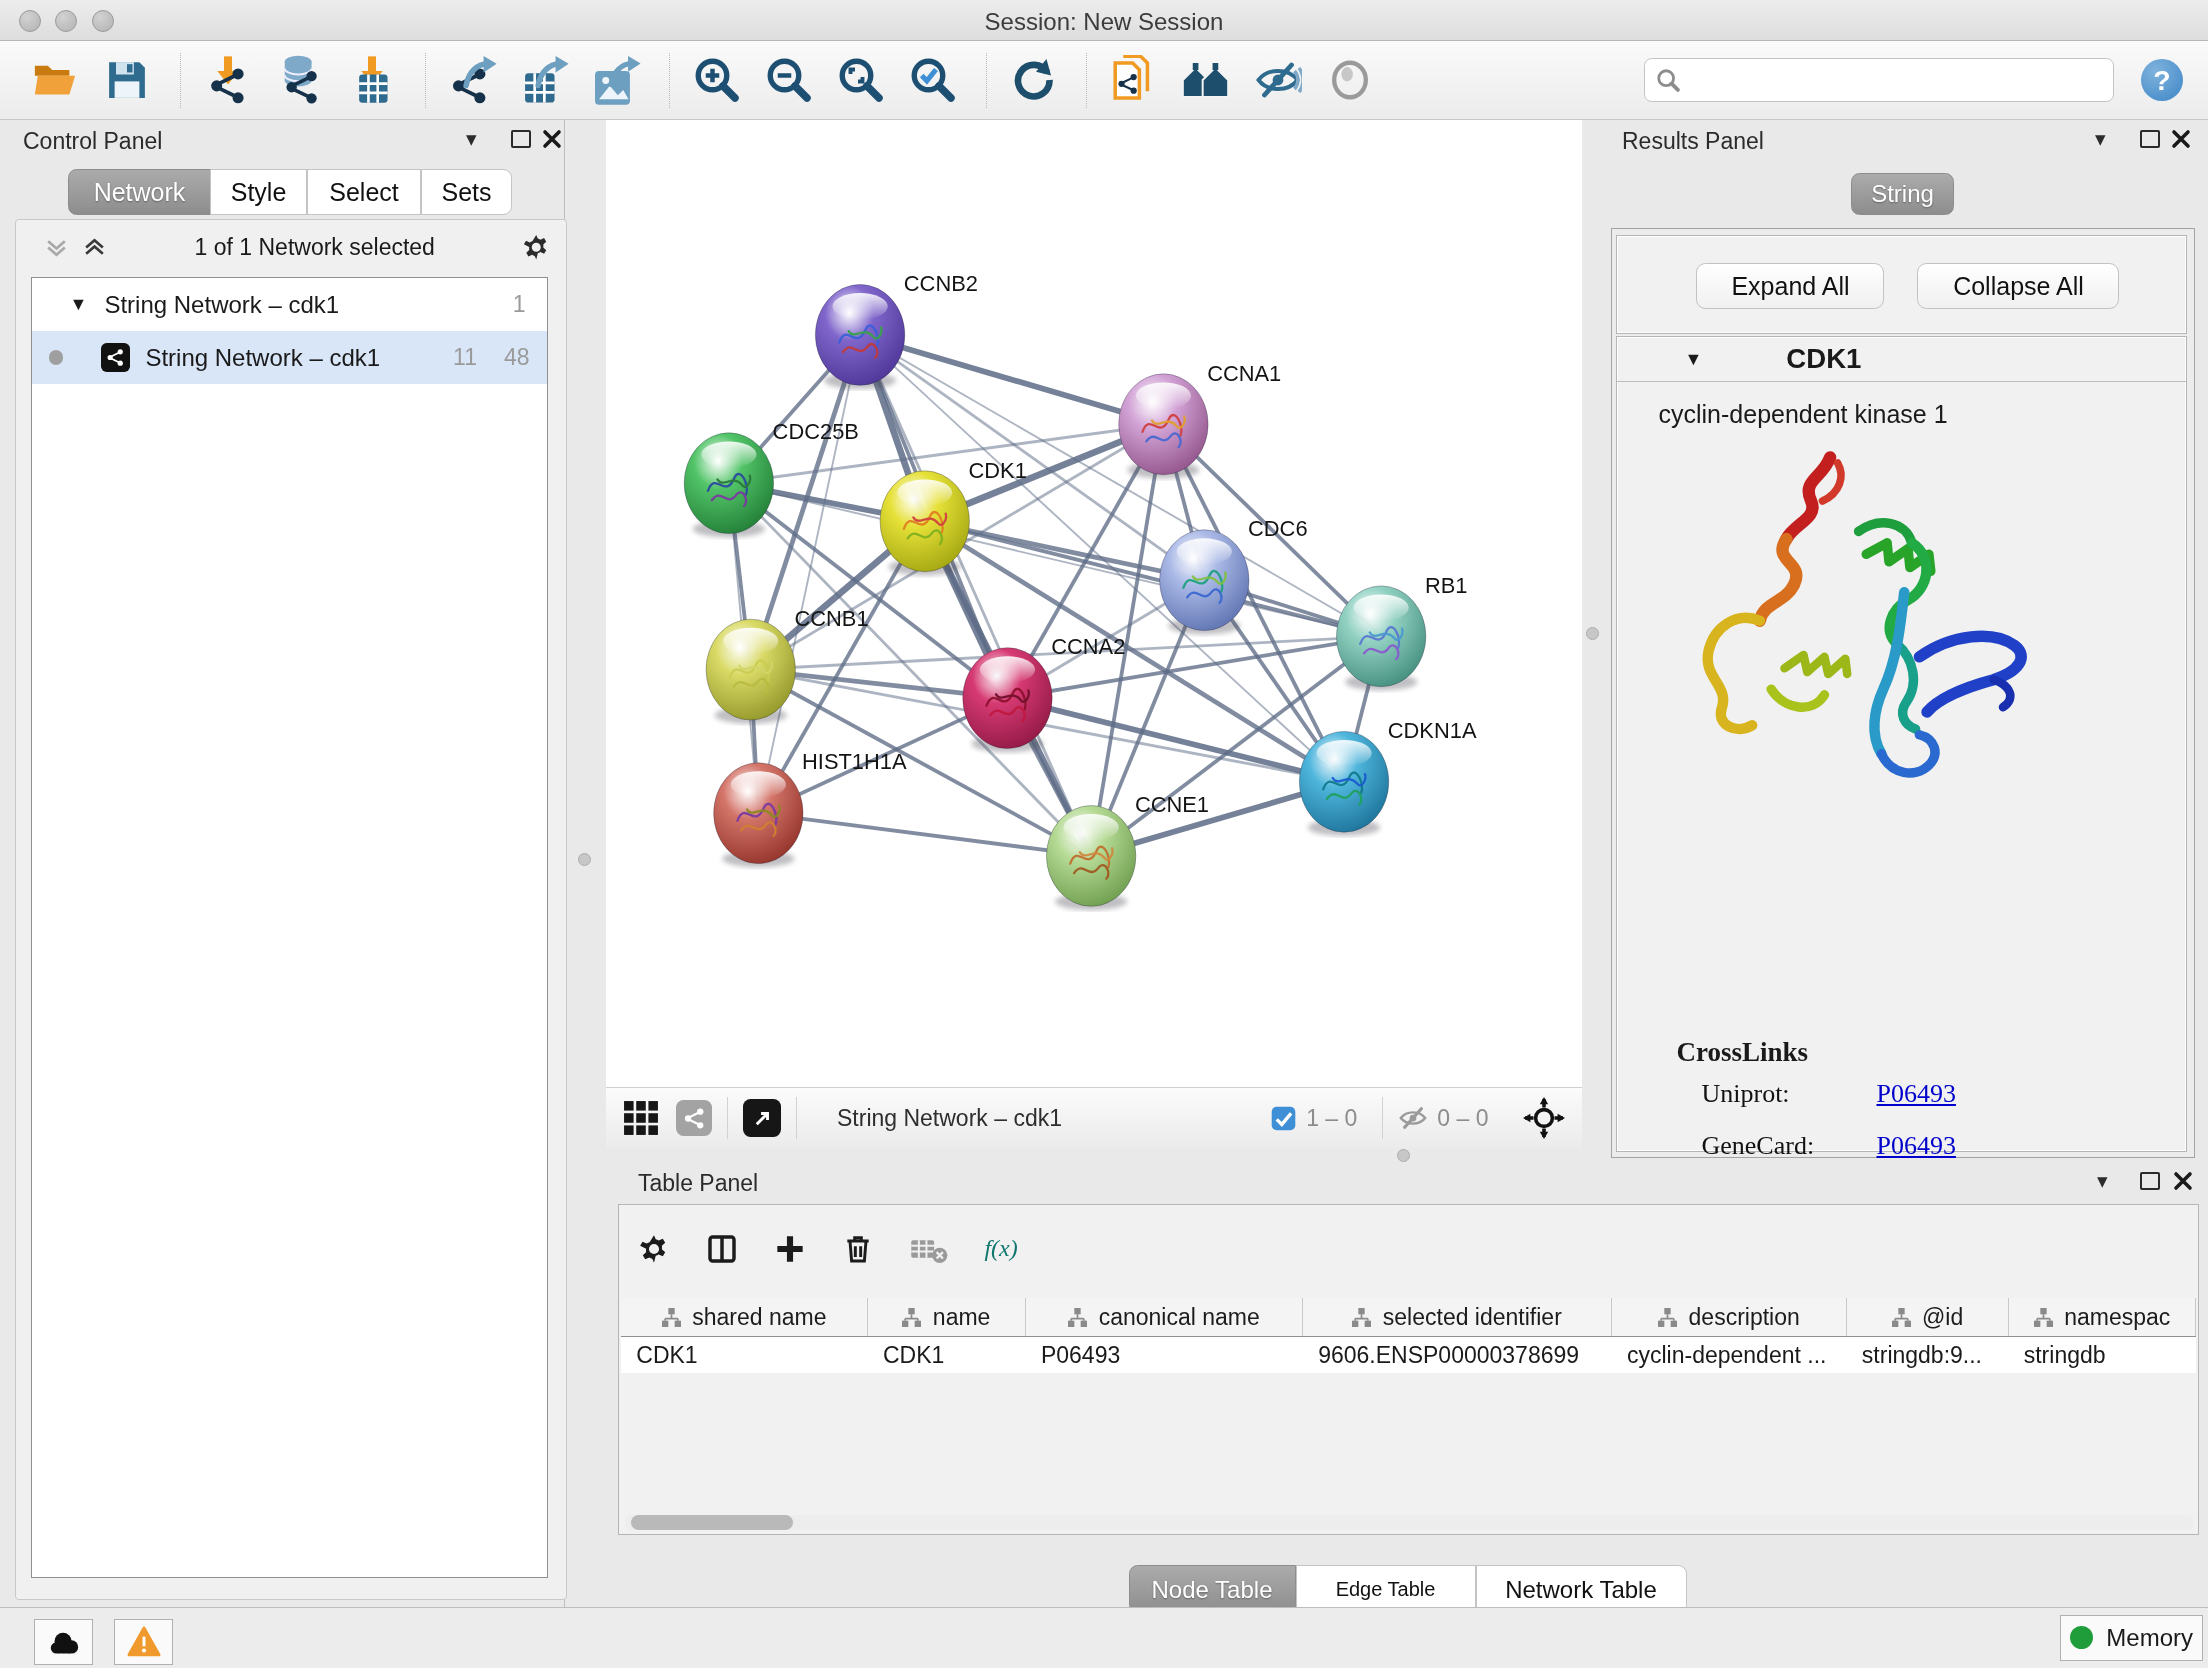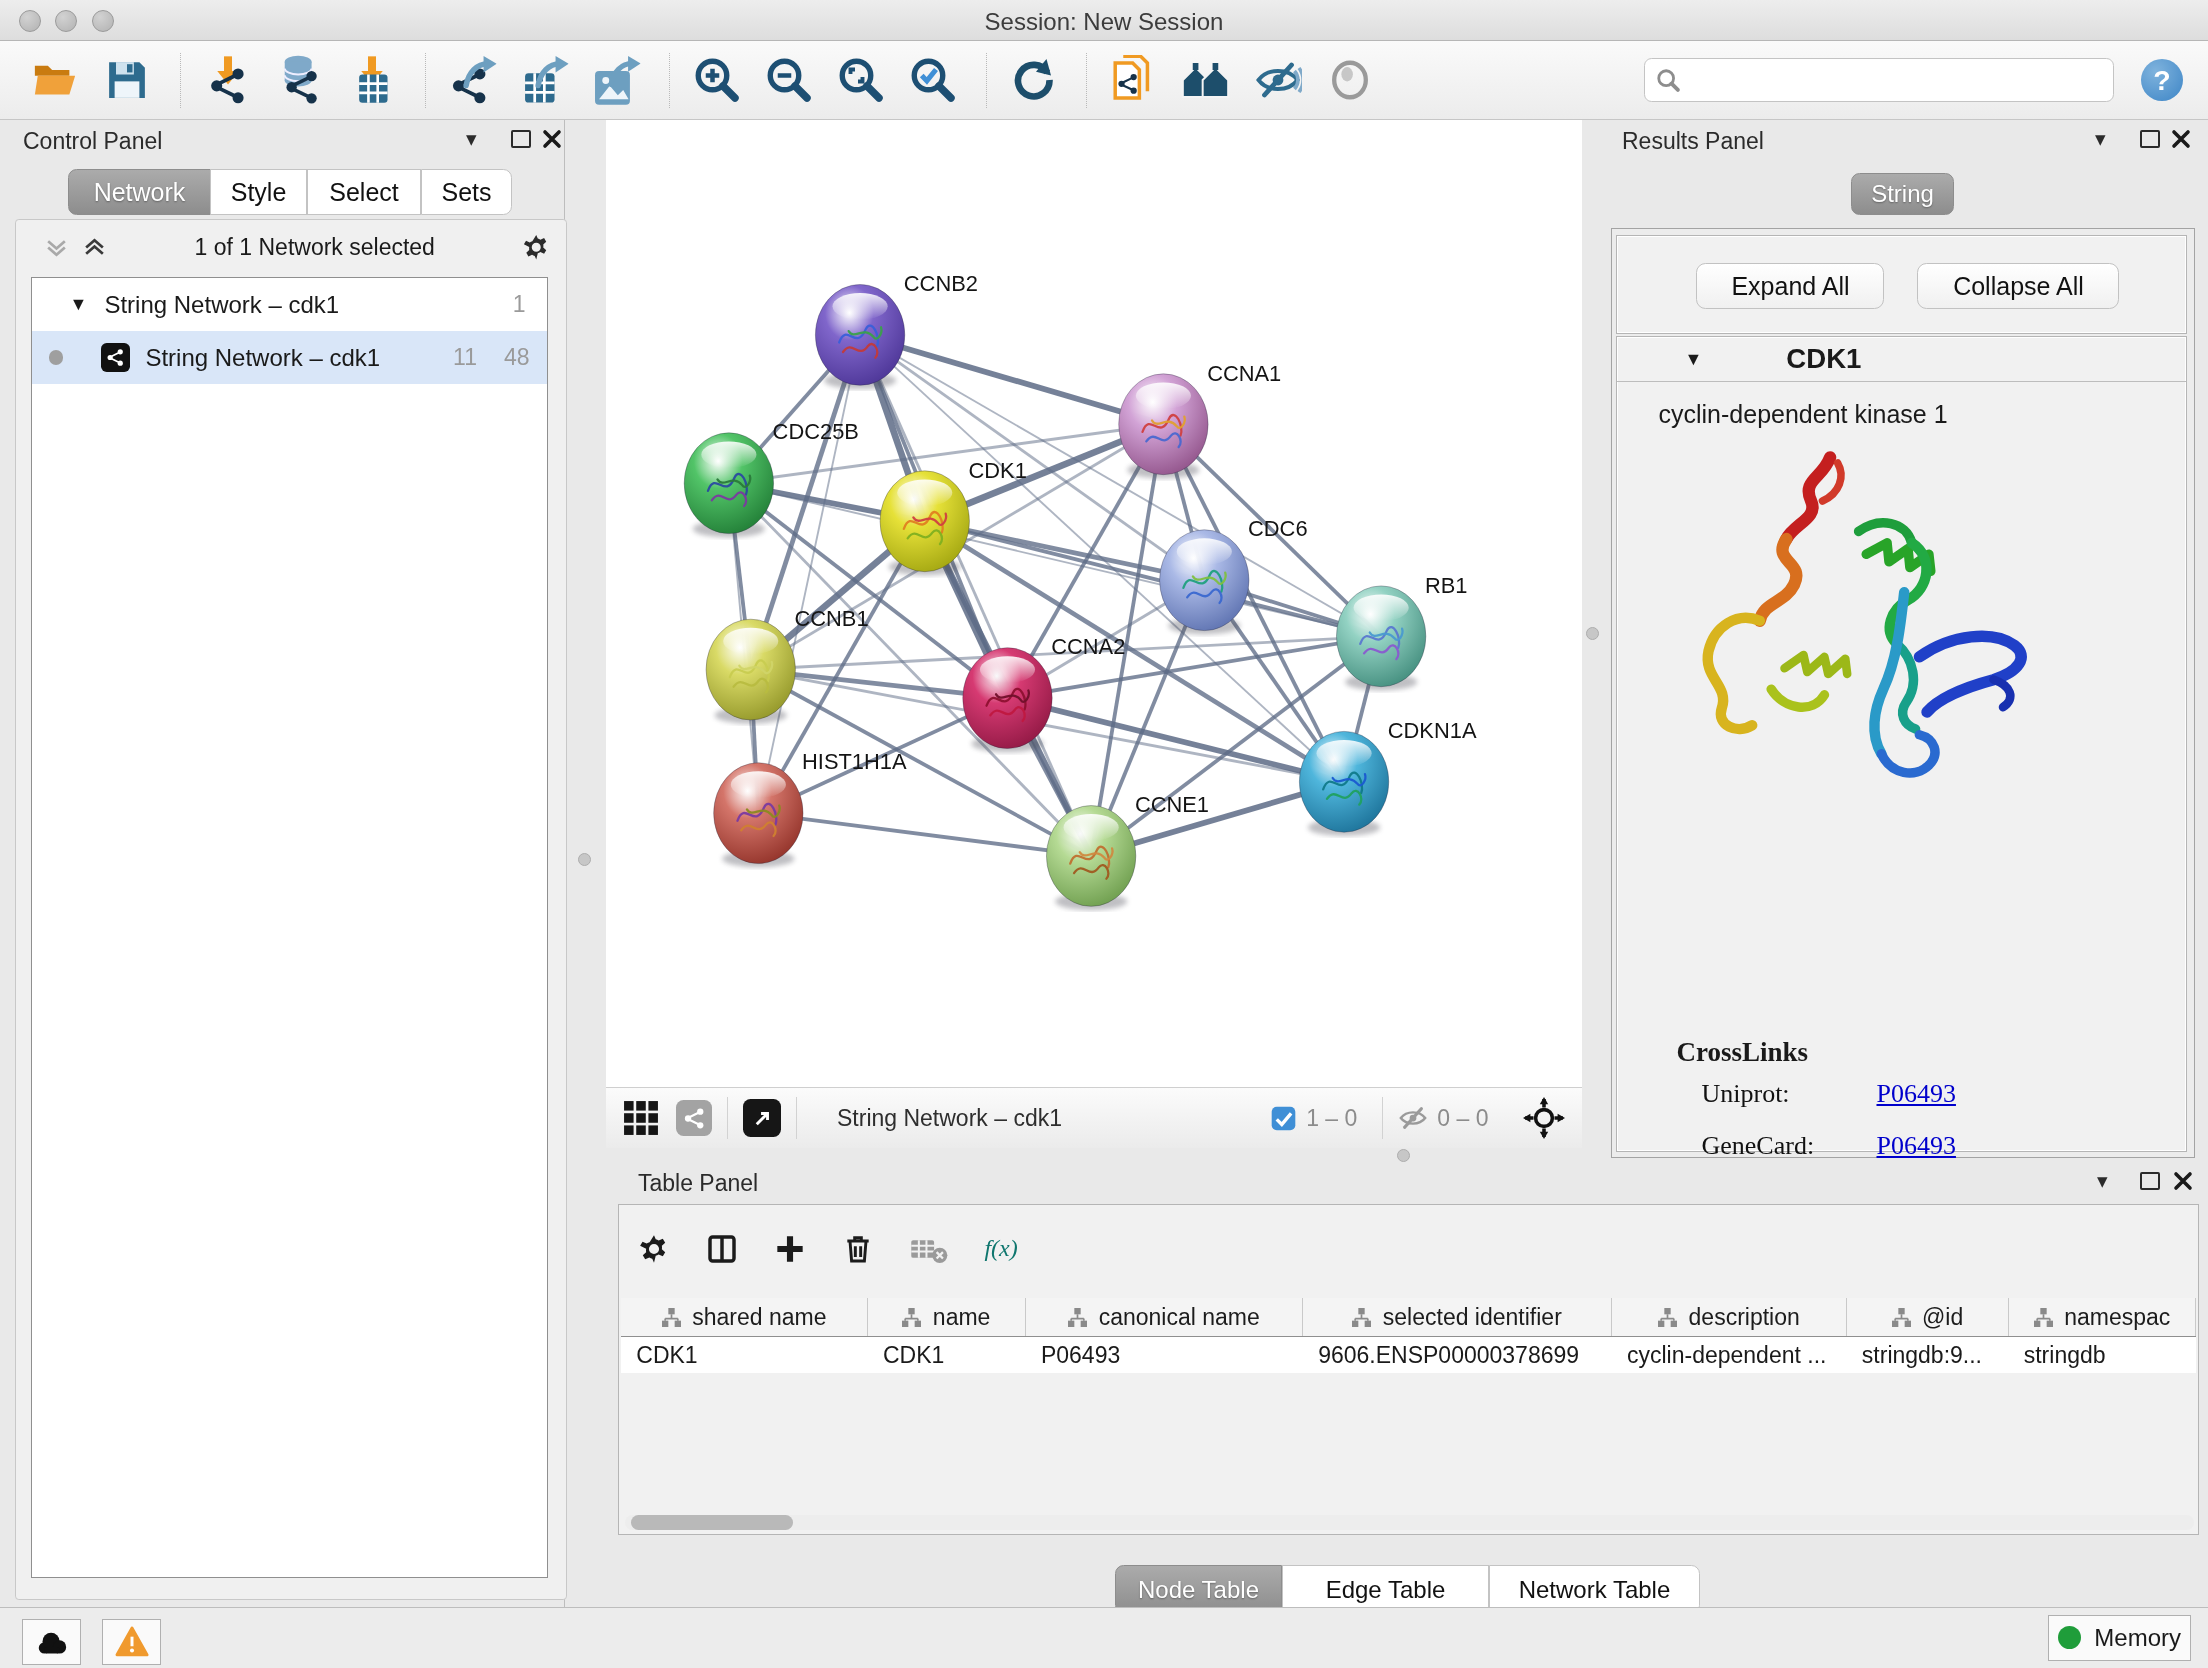--- a/index.html
+++ b/index.html
@@ -72,21 +72,21 @@
   .t-headrow{display:flex;background:#f4f4f4;border-bottom:1.9px solid #8f8f8f;height:38px;}
   .t-hcell{display:flex;align-items:center;justify-content:center;gap:11.4px;font-size:23px;color:#1c1c1c;
      border-right:1px solid #c9c9c9;box-sizing:border-box;overflow:hidden;white-space:nowrap;}
   .t-datarow{display:flex;background:#fff;height:36px;}
   .t-dcell{font-size:23px;display:flex;align-items:center;padding-left:15px;box-sizing:border-box;overflow:hidden;white-space:nowrap;}
   .t-scroll{left:5.7px;top:310px;width:1569px;height:15px;background:#ededed;border-radius:7.6px;}
   .t-thumb{left:5.7px;top:0;width:162px;height:15px;background:#b9b9b9;border-radius:7.6px;}
   .t-tabs{left:0;top:403px;width:100%;display:flex;justify-content:center;}
   
   .statusbar{left:0;top:1607px;width:2208px;height:61px;background:#ececec;border-top:1px solid #bdbdbd;box-sizing:border-box;}
-  .sq-btn{background:#fafafa;border:1px solid #b0b0b0;display:flex;align-items:center;justify-content:center;}
+  .sq-btn{background:#fafafa;border:1px solid #b0b0b0;display:flex;align-items:center;justify-content:center;margin-left:12px;}
   .mem-dot{width:23px;height:23px;border-radius:50%;background:#1f9d3a;margin-right:13.3px;}
   .ic{color:#1d4f73;}
   .ic-k{color:#1b1b1b;}
   .ic-g{color:#9a9a9a;}
 </style>
 </head>
 <body>
 
 <svg width="0" height="0" style="position:absolute">
   <defs>
@@ -783,21 +783,21 @@
           <div class="t-dcell" style="width: 190px;">stringdb</div>
         </div>
     </div>
     <div class="abs t-scroll">
       <div class="abs t-thumb"></div>
     </div>
   </div>
 
   <div class="abs t-tabs">
     <div class="tab sel rnd-l" style="width:167px;height:49px;font-size:24px">Node Table</div>
-    <div class="tab" style="width:207px;height:49px;font-size:24px">Edge Table</div>
+    <div class="tab" style="width:180px;height:49px;font-size:20px">Edge Table</div>
     <div class="tab rnd-r" style="width:211px;height:49px;font-size:24px">Network Table</div>
   </div>
 </div>
 
 <div class="abs statusbar">
   <div class="abs sq-btn" style="left:22px;top:11.4px;width:57px;height:44px">
     <svg width="34" height="28.5" viewBox="0 0 36 30">
       <g fill="#111">
           <circle cx="10" cy="21" r="6"></circle>
           <circle cx="17" cy="14" r="9"></circle>

